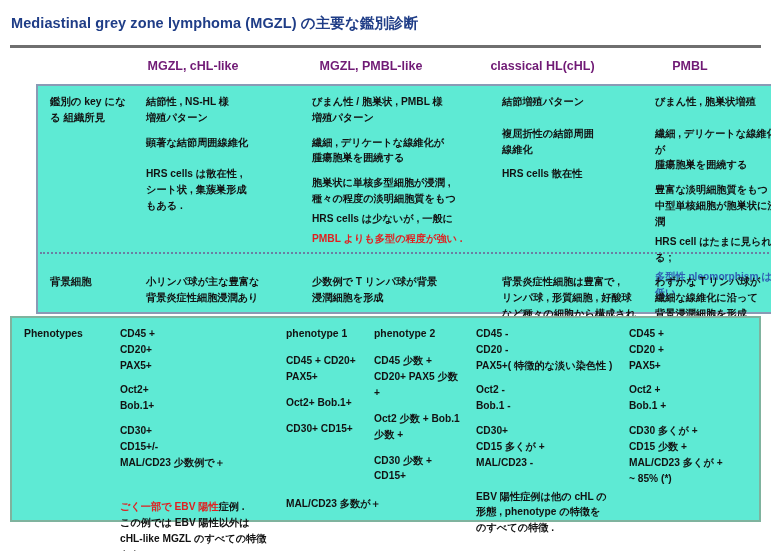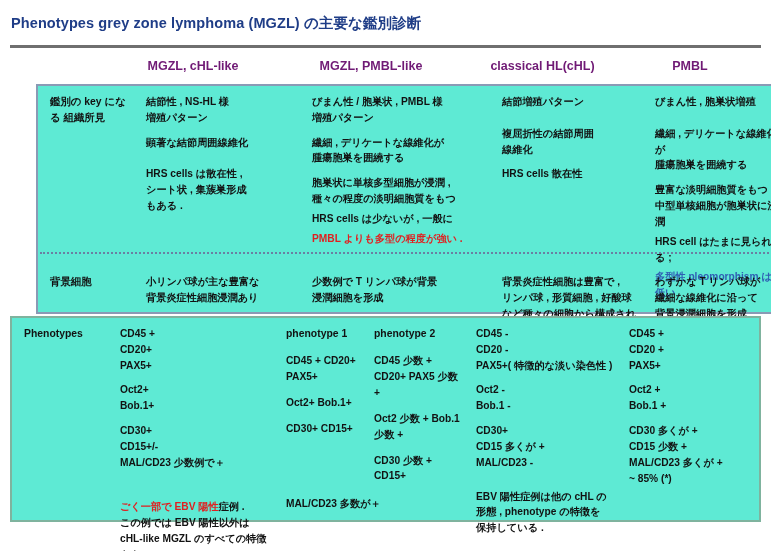--- a/index.html
+++ b/index.html
@@ -154,21 +154,21 @@
   .list .grp.nogap { margin-bottom: 0; }
 
   .note { margin-top: 13px; white-space: pre-line; }
   .note-sm { margin-top: 18px; white-space: pre-line; }
 </style>
 </head>
 <body>
 
 <div id="slide">
 
-  <div class="slide-title">Phenotypes grey zone lymphoma (MGZL) の主要な鑑別診断</div>
+  <div class="slide-title">Mediastinal grey zone lymphoma (MGZL) の主要な鑑別診断</div>
 
   <div class="rule-top"></div>
 
   <div class="col-headers">
     <div class="hcell c0"></div>
     <div class="hcell c1">MGZL, cHL-like</div>
     <div class="hcell c2">MGZL, PMBL-like</div>
     <div class="hcell c3">classical HL(cHL)</div>
     <div class="hcell c4">PMBL</div>
   </div>
@@ -298,21 +298,21 @@
 CD20 -
 PAX5+( 特徴的な淡い染色性 )</p>
           <p class="grp">Oct2 -
 Bob.1 -</p>
           <p class="grp nogap">CD30+
 CD15 多くが +
 MAL/CD23 -</p>
         </div>
         <div class="note-sm">EBV 陽性症例は他の cHL の
 形態 , phenotype の特徴を
-保持している .</div>
+のすべての特徴 .</div>
       </div>
 
       <div class="cell c4">
         <div class="list">
           <p class="grp">CD45 +
 CD20 +
 PAX5+</p>
           <p class="grp">Oct2 +
 Bob.1 +</p>
           <p class="grp nogap">CD30 多くが +

